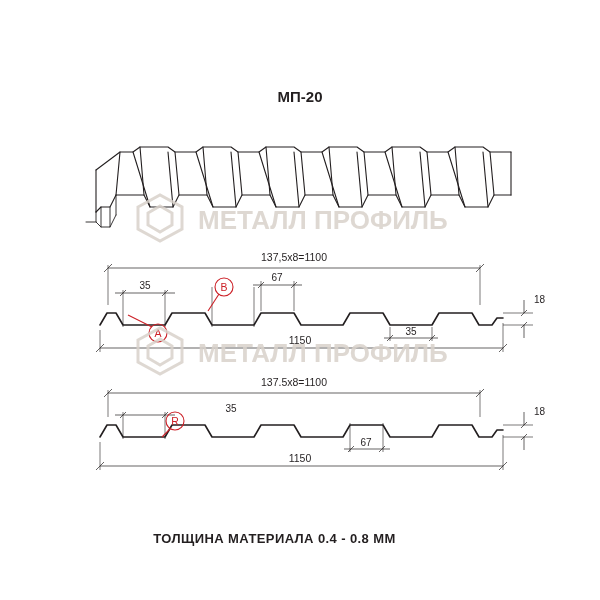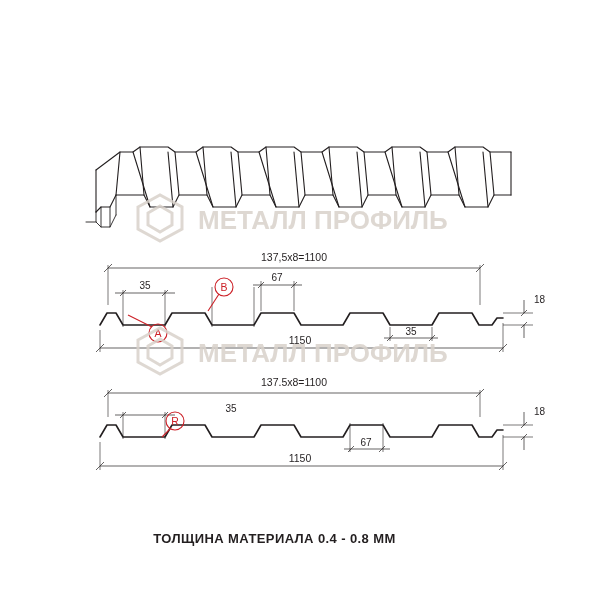--- a/index.html
+++ b/index.html
@@ -63,20 +63,21 @@
     font-family: "Liberation Sans", sans-serif;
     font-weight: bold;
     fill: #d9d2cb;
   }
 </style>
 </head>
 <body>
 
 <div class="page">
 
+  <div class="subtitle">МП-20</div>
 
   <svg class="draw" width="600" height="600">
     <g fill="none" stroke="#231f20" stroke-width="1.1" stroke-linejoin="round" stroke-linecap="round">
 
       <path d="M96,170 L120,152 L133,152 L140,147 L168,147 L175,152 L196,152 L203,147 L231,147 L238,152 L259,152 L266,147 L294,147 L301,152 L322,152 L329,147 L357,147 L364,152 L385,152 L392,147 L420,147 L427,152 L448,152 L455,147 L483,147 L490,152 L511,152"></path>
 
       <path d="M96,212 L101,207 L110,207 L116,195 L144,195 L150,207 L173,207 L179,195 L207,195 L213,207 L236,207 L242,195 L270,195 L276,207 L299,207 L305,195 L333,195 L339,207 L362,207 L368,195 L396,195 L402,207 L425,207 L431,195 L459,195 L465,207 L488,207 L494,195 L511,195"></path>
 
       <path d="M96,212 L96,170"></path>
       <path d="M116,195 L120,152"></path>

